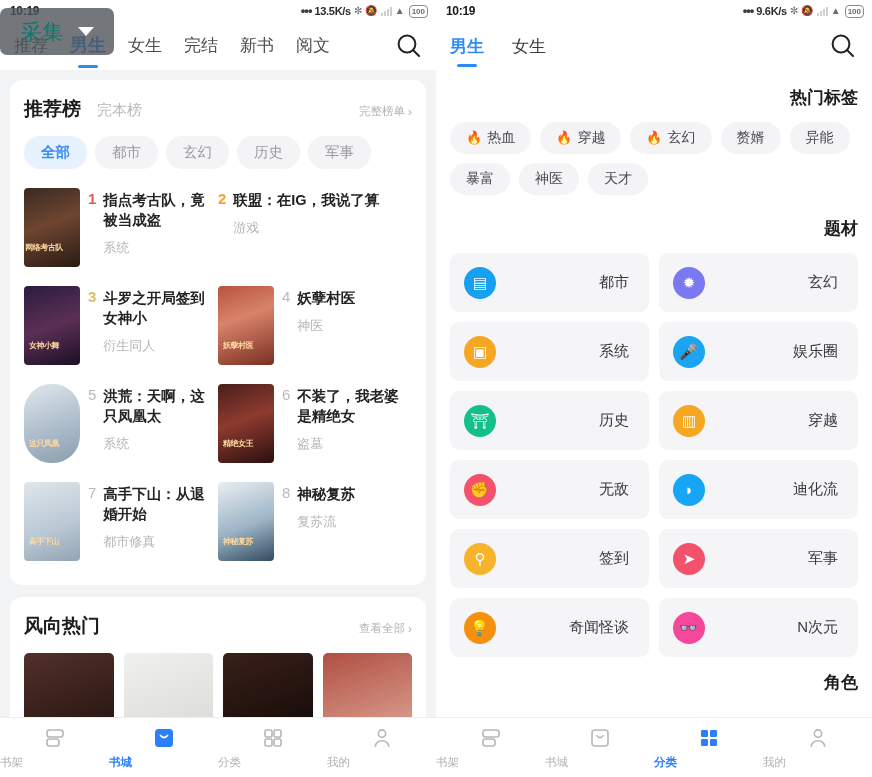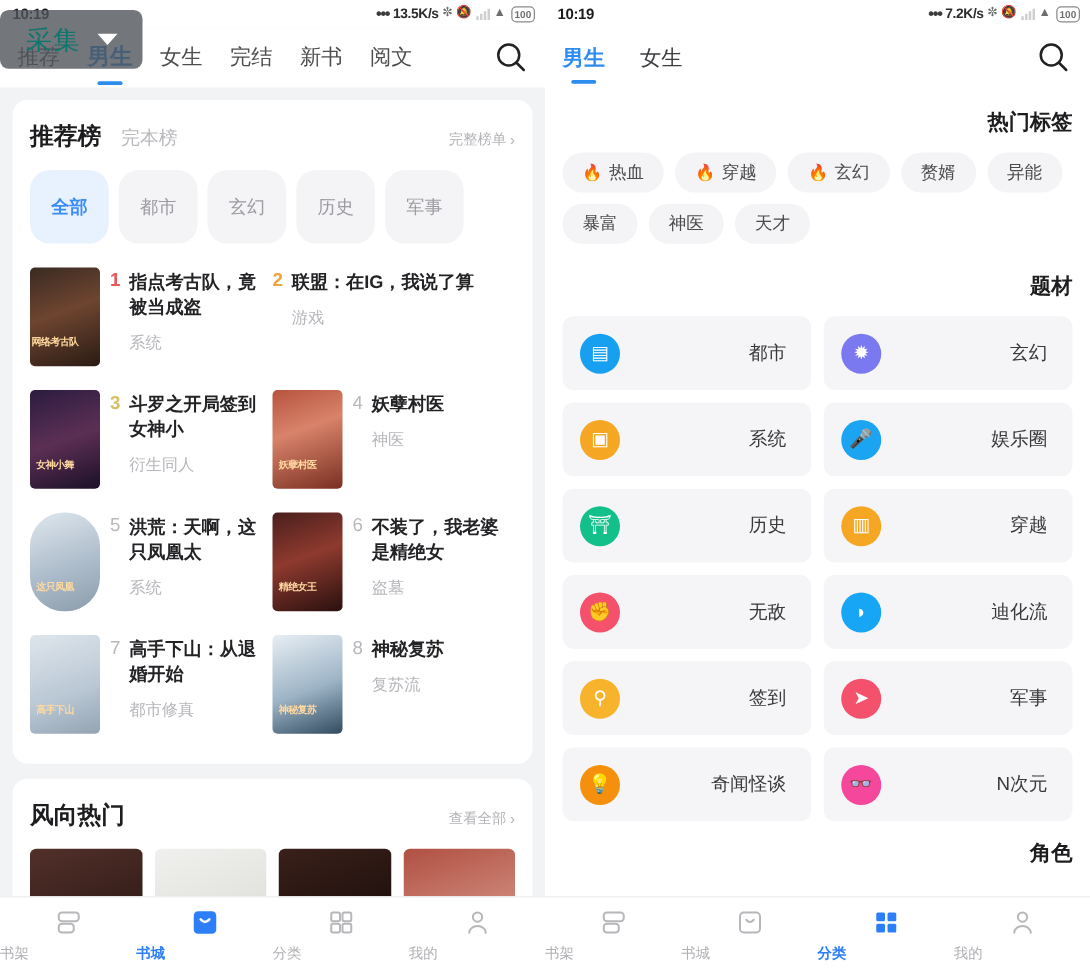--- a/index.html
+++ b/index.html
@@ -72,21 +72,21 @@
   .card { background: #ffffff; border-radius: 12px; padding: 16px 14px 10px 14px; }
   .card + .card { margin-top: 12px; }
   .card-head { display: flex; align-items: baseline; }
   .card-title { font-size: 19px; font-weight: bold; color: #1d1d1f; }
   .card-sub { font-size: 15px; color: #b9b9bd; margin-left: 16px; }
   .card-more { margin-left: auto; font-size: 11.5px; color: #b3b3b8; display: flex; align-items: center; gap: 3px; }
   .chev { font-size: 12px; color: #b3b3b8; }
 
   .chips { display: flex; gap: 8px; margin-top: 14px; overflow: hidden; }
   .chip {
-    padding: 20px 17px; border-radius: 16px; background: #f4f4f6;
+    padding: 7px 17px; border-radius: 16px; background: #f4f4f6;
     font-size: 14.5px; color: #9b9ba1; white-space: nowrap;
   }
   .chip.active { background: #e8f2ff; color: #3b8cf5; font-weight: bold; }
 
   .booklist { margin-top: 14px; }
   .bookrow { display: flex; }
   .bookcell { width: 50%; display: flex; gap: 8px; padding: 5px 4px 14px 0; }
   .cover { width: 56px; height: 79px; border-radius: 4px; flex: none; position: relative; overflow: hidden; }
   .cover .cv-txt {
     position: absolute; left: 0; right: 16px; bottom: 14px; text-align: center;
@@ -377,21 +377,21 @@
       </div>
     </div>
   </div>
 
   <div class="screen right">
 
     <div class="statusbar">
       <span class="sb-time">10:19</span>
       <span class="sb-right">
         <span class="sb-dots">•••</span>
-        <span class="sb-speed">7.2K/s</span>
+        <span class="sb-speed">9.6K/s</span>
         <span class="sb-ico">✼</span>
         <span class="sb-ico">🔕</span>
         <span class="bars">
             <i></i>
             <i></i>
             <i></i>
             <i></i>
           </span>
         <span class="sb-ico">▲</span>
         <span class="sb-batt">100</span>

